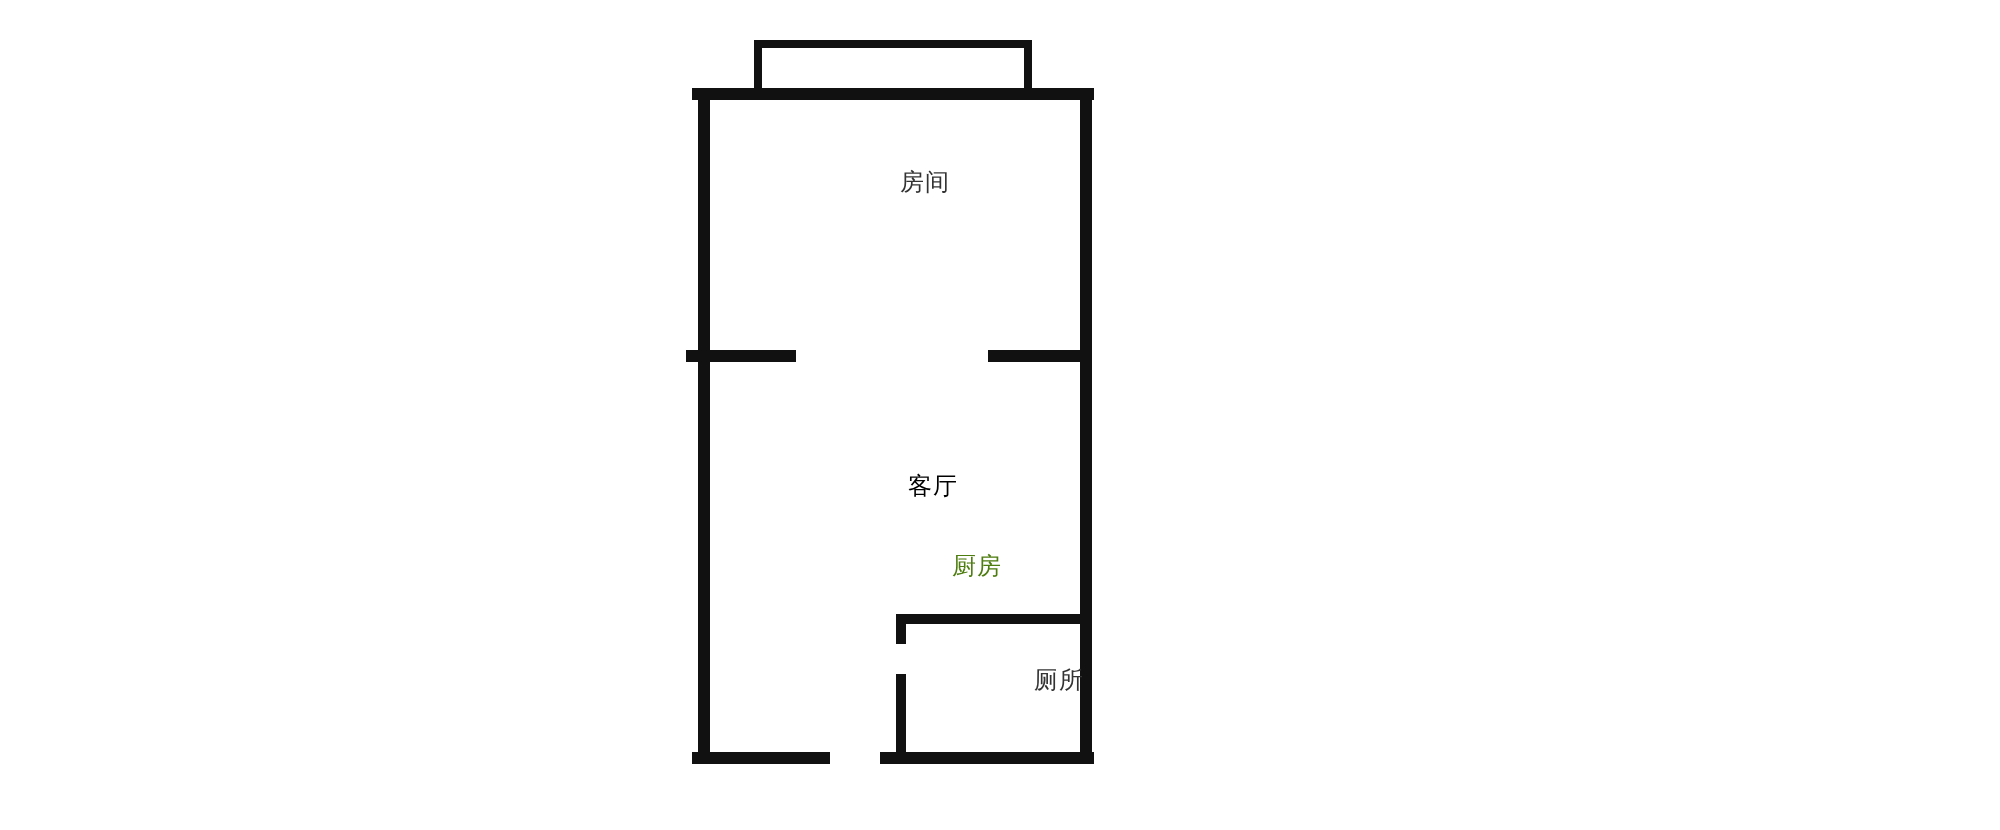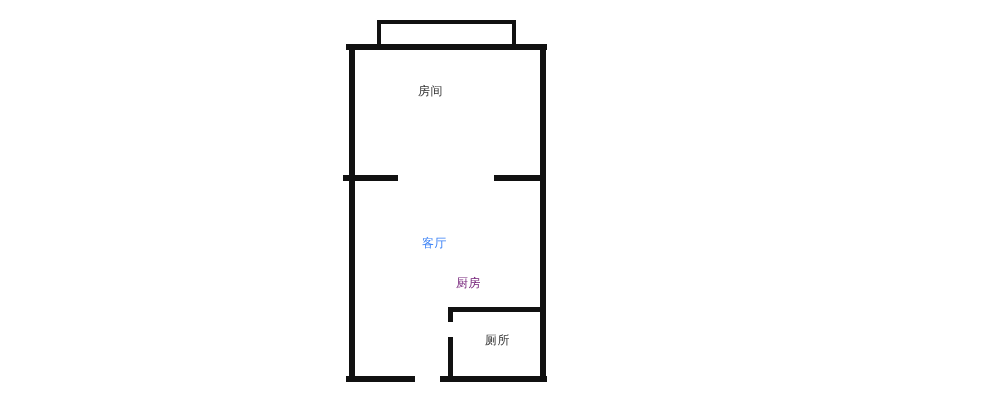--- a/index.html
+++ b/index.html
@@ -18,20 +18,21 @@
   .wall {
     position: absolute;
   }
   .room-label {
     position: absolute;
     font-size: 12px;
     line-height: 13px;
     letter-spacing: 0.5px;
     white-space: nowrap;
     user-select: none;
+    margin-left: 32px;
   }
 </style>
 </head>
 <body>
 
 <div class="canvas">
   <div id="walls">
       <div class="wall" style="left: 346px; top: 44px; width: 201px; height: 6px; background: rgb(17, 17, 17);"></div>
       <div class="wall" style="left: 349px; top: 44px; width: 6px; height: 338px; background: rgb(17, 17, 17);"></div>
       <div class="wall" style="left: 540px; top: 44px; width: 6px; height: 338px; background: rgb(17, 17, 17);"></div>
@@ -40,16 +41,16 @@
       <div class="wall" style="left: 343px; top: 175px; width: 55px; height: 6px; background: rgb(17, 17, 17);"></div>
       <div class="wall" style="left: 494px; top: 175px; width: 52px; height: 6px; background: rgb(17, 17, 17);"></div>
       <div class="wall" style="left: 377px; top: 20px; width: 139px; height: 4px; background: rgb(17, 17, 17);"></div>
       <div class="wall" style="left: 377px; top: 20px; width: 4px; height: 28px; background: rgb(17, 17, 17);"></div>
       <div class="wall" style="left: 512px; top: 20px; width: 4px; height: 28px; background: rgb(17, 17, 17);"></div>
       <div class="wall" style="left: 448px; top: 307px; width: 98px; height: 5px; background: rgb(17, 17, 17);"></div>
       <div class="wall" style="left: 448px; top: 307px; width: 5px; height: 15px; background: rgb(17, 17, 17);"></div>
       <div class="wall" style="left: 448px; top: 337px; width: 5px; height: 45px; background: rgb(17, 17, 17);"></div>
     </div>
   <span class="room-label" style="left: 418px; top: 85px; color: rgb(51, 51, 51);">房间</span>
-  <span class="room-label" style="left: 422px; top: 237px; color: #3b82f6;">客厅</span>
-  <span class="room-label" style="left: 456px; top: 277px; color: #701a75;">厨房</span>
+  <span class="room-label" style="left: 422px; top: 237px; color: #000000;">客厅</span>
+  <span class="room-label" style="left: 444px; top: 277px; color: #4d7c0f;">厨房</span>
   <span class="room-label" style="left: 485px; top: 334px; color: rgb(51, 51, 51);">厕所</span>
 </div>
 
 </body></html>

